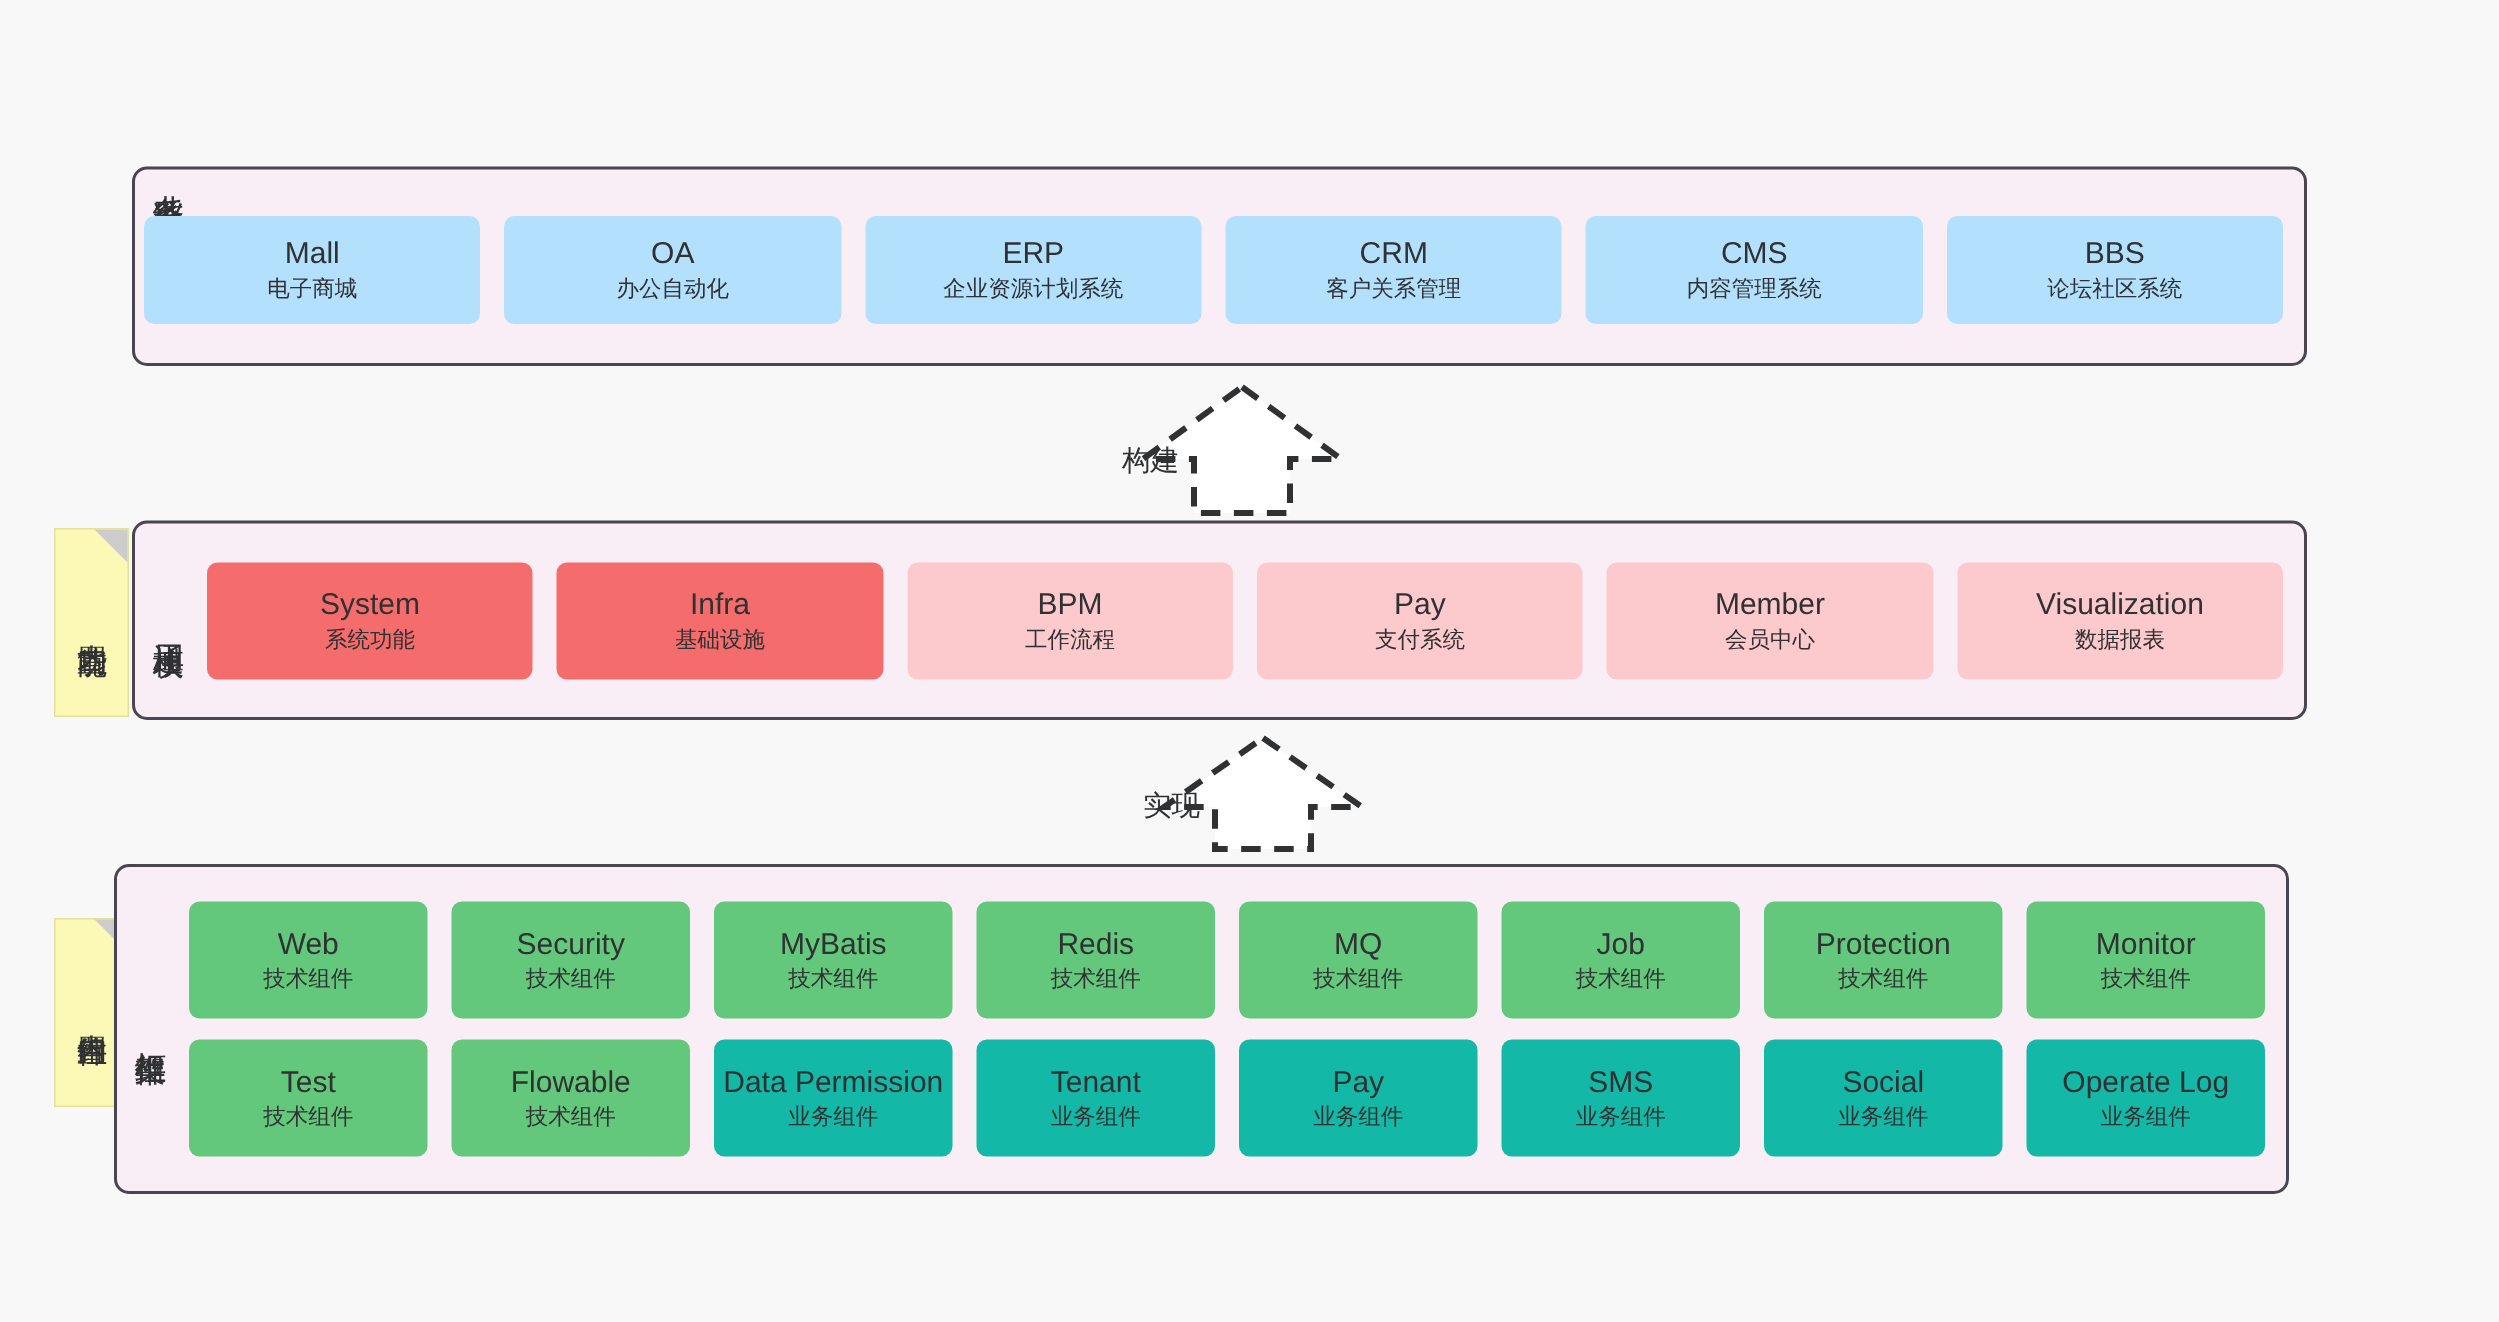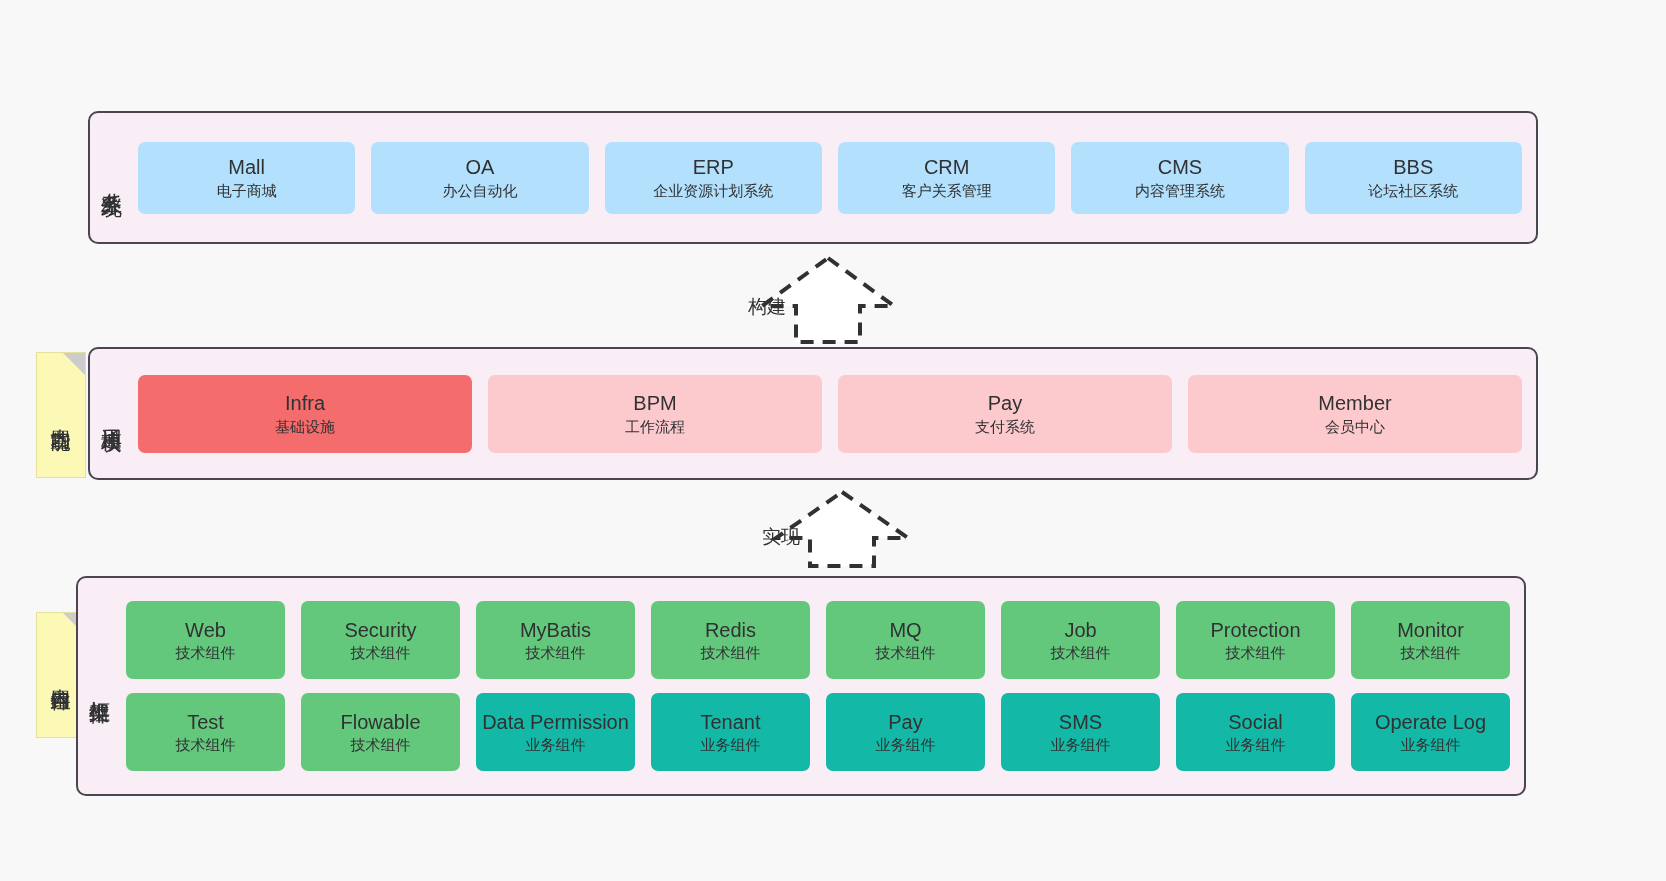--- a/index.html
+++ b/index.html
@@ -79,21 +79,21 @@
 
   
   .c-blue        { background: #b3e0fc; }
   .c-red         { background: #f56c6c; }
   .c-pink        { background: #fcc9cd; }
   .c-green       { background: #63c87c; }
   .c-greenlight  { background: #14b8a6; }
 
   
   #layer-business {
-    left: 88px; top: 111px; width: 1450px; height: 133px;
+    left: 88px; top: 111px; width: 1450px; height: 133px; flex-direction: column;
   }
   #layer-business .card { height: 72px; }
 
   #layer-common {
     left: 88px; top: 347px; width: 1450px; height: 133px;
   }
   #layer-common .card { height: 78px; }
 
   #layer-framework {
     left: 76px; top: 576px; width: 1450px; height: 220px;
@@ -194,34 +194,42 @@
 
 <div class="sticky" id="sticky-common">
   <span>内置功能</span>
 </div>
 
 <div class="layer" id="layer-common">
   <div class="layer-title">通用模块</div>
   <div class="layer-body">
     <div class="row">
       <div class="card c-red">
+        <div class="name">System</div>
+        <div class="sub">系统功能</div>
+      </div>
+      <div class="card c-red">
         <div class="name">Infra</div>
         <div class="sub">基础设施</div>
       </div>
       <div class="card c-pink">
         <div class="name">BPM</div>
         <div class="sub">工作流程</div>
       </div>
       <div class="card c-pink">
         <div class="name">Pay</div>
         <div class="sub">支付系统</div>
       </div>
       <div class="card c-pink">
         <div class="name">Member</div>
         <div class="sub">会员中心</div>
+      </div>
+      <div class="card c-pink">
+        <div class="name">Visualization</div>
+        <div class="sub">数据报表</div>
       </div>
     </div>
   </div>
 </div>
 
 <div class="arrow" id="arrow-realize">
   <svg width="160" height="82" viewBox="0 0 160 82">
     <path d="M 80 4 L 146 50 L 112 50 L 112 78 L 48 78 L 48 50 L 14 50 Z" fill="#ffffff" stroke="#303133" stroke-width="4" stroke-dasharray="13 9" stroke-linejoin="miter"></path>
   </svg>
   <div class="label">实现</div>

